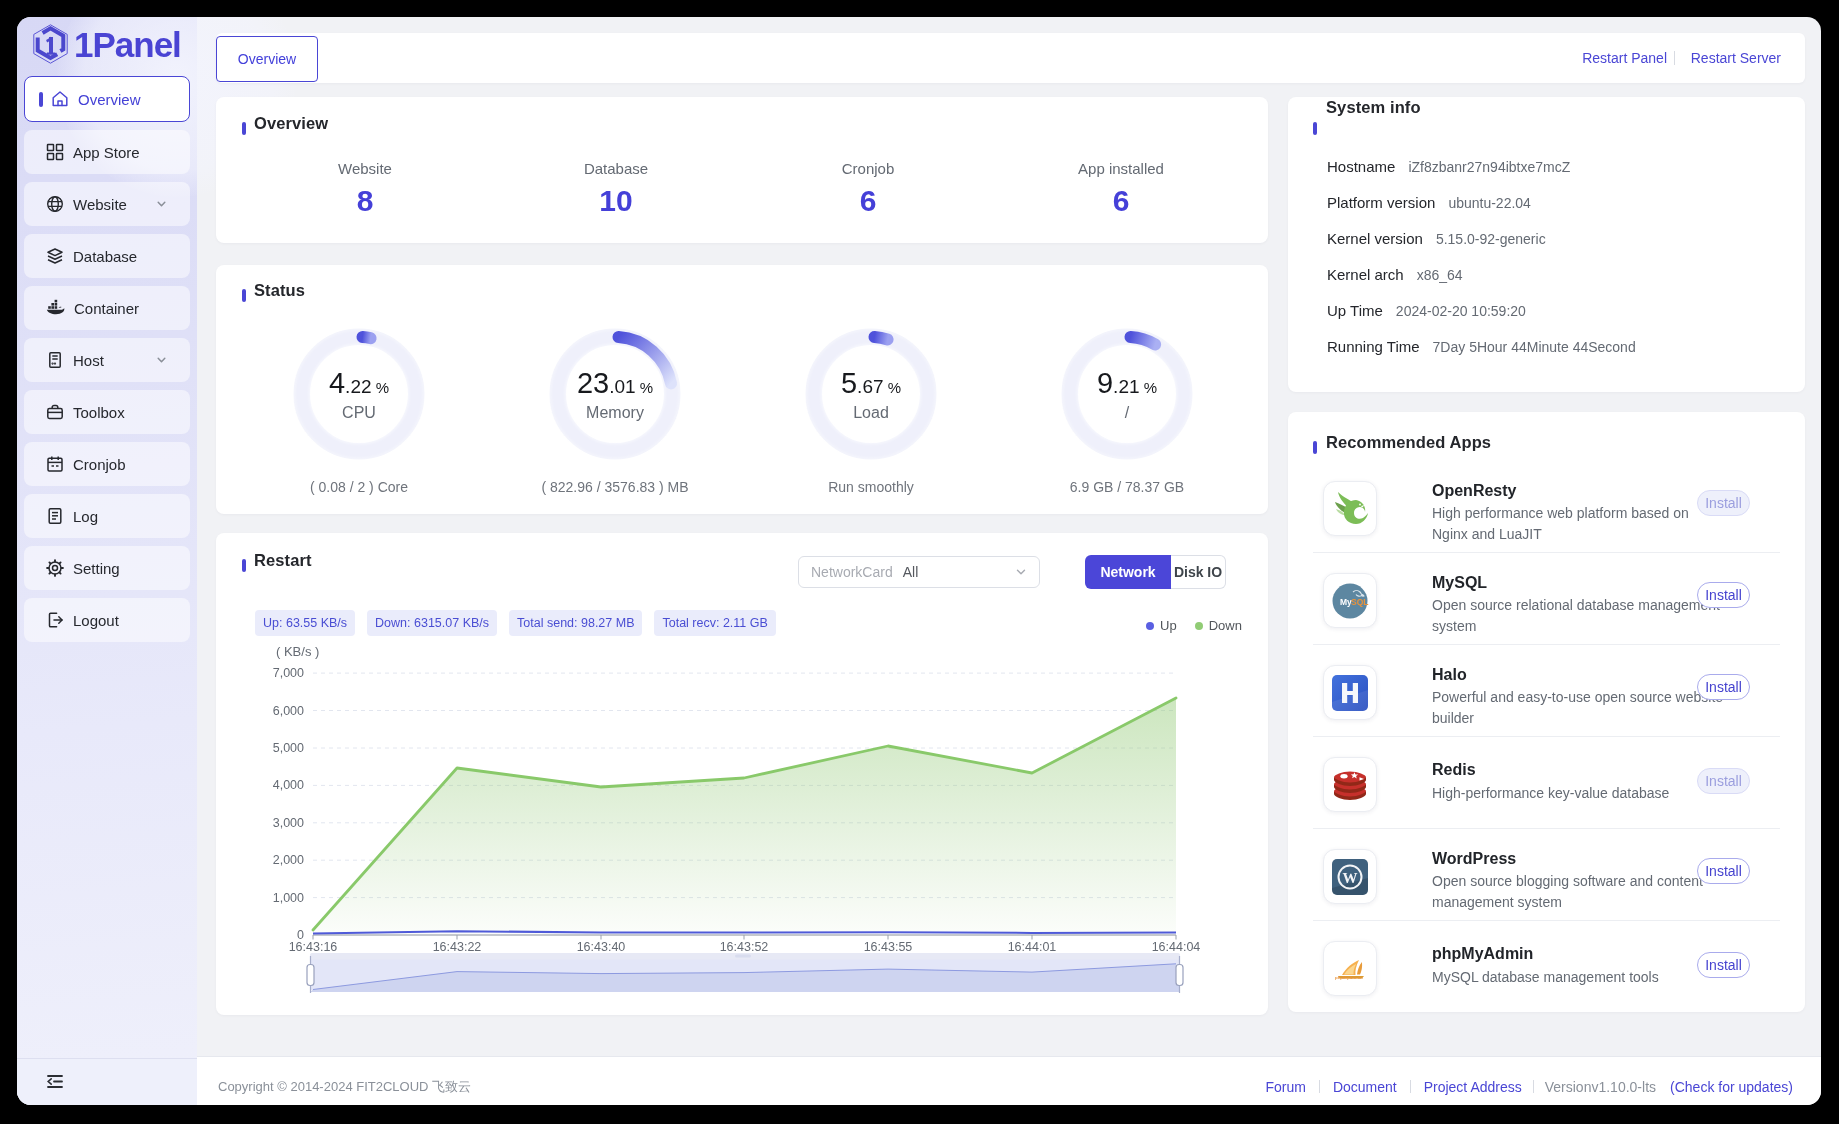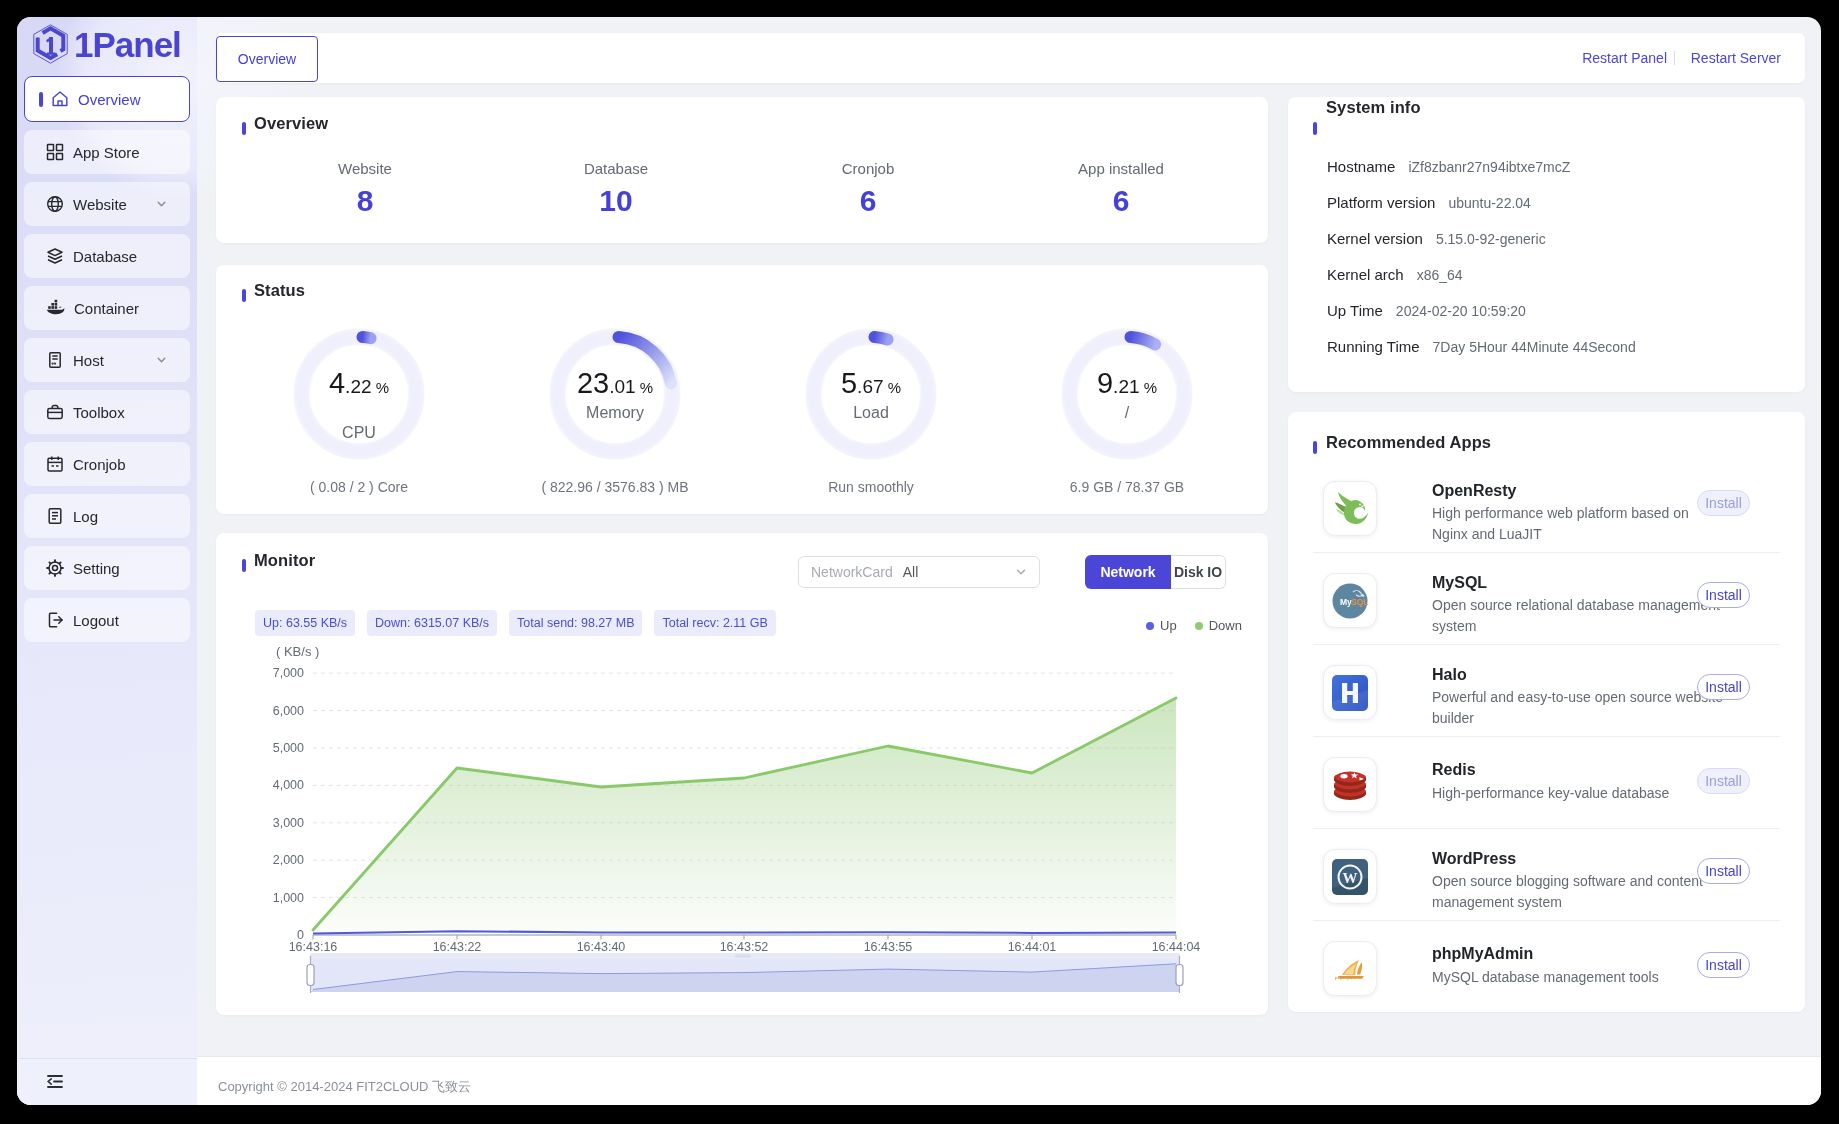--- a/index.html
+++ b/index.html
@@ -209,21 +209,21 @@
       <stop offset="0" stop-color="#4f52db"></stop>
             <stop offset="1" stop-color="#9ba0f0"></stop>
           </linearGradient>
         </defs>
     <circle cx="70" cy="70" r="63" fill="none" stroke="#f4f5fc" stroke-width="5"></circle>
     <circle cx="70" cy="70" r="51" fill="none" stroke="#f6f7fd" stroke-width="4"></circle>
     <circle cx="70" cy="70" r="57" fill="none" stroke="#eff0fb" stroke-width="13" filter="url(#fb0)"></circle>
     <path d="M73.5,13.1 A57,57 0 0 1 81.6,14.2" fill="none" stroke="url(#ga0)" stroke-width="12" stroke-linecap="round"></path>
   </svg>
   <div class="gval" style="left:143px;top:102px;"><span class="b">4</span><span class="d">.22</span><span class="p"> %</span></div>
-  <div class="glabel" style="left:143px;top:139px;font-size:16px;margin-top:20px;">CPU</div>
+  <div class="glabel" style="left:143px;top:139px;font-size:16px;">CPU</div>
   <div class="gsub" style="left:143px;top:214px;">( 0.08 / 2 ) Core</div>
   <svg class="abs" style="left:329px;top:59px" width="140" height="140" viewBox="0 0 140 140">
     <defs>
           <filter id="fb1" x="-15%" y="-15%" width="130%" height="130%">
             <feGaussianBlur stdDeviation="0.9"></feGaussianBlur>
           </filter>
           <linearGradient id="ga1" gradientUnits="userSpaceOnUse" x1="73.5" y1="13.1" x2="126.0" y2="59.4">
       <stop offset="0" stop-color="#4f52db"></stop>
             <stop offset="1" stop-color="#dde2fb"></stop>
           </linearGradient>
@@ -269,21 +269,21 @@
     <circle cx="70" cy="70" r="57" fill="none" stroke="#eff0fb" stroke-width="13" filter="url(#fb3)"></circle>
     <path d="M73.5,13.1 A57,57 0 0 1 98.2,20.5" fill="none" stroke="url(#ga3)" stroke-width="12" stroke-linecap="round"></path>
   </svg>
   <div class="gval" style="left:911px;top:102px;"><span class="b">9</span><span class="d">.21</span><span class="p"> %</span></div>
   <div class="glabel" style="left:911px;top:139px;font-size:16px;">/</div>
   <div class="gsub" style="left:911px;top:214px;">6.9 GB / 78.37 GB</div>
 </div>
 
 <div class="card" style="left:199px;top:516px;width:1052px;height:482px;">
   <div class="cbar" style="left:26px;top:26px;"></div>
-  <div class="ctitle" style="left:38px;top:18px;">Monitor</div>
+  <div class="ctitle" style="left:38px;top:18px;">Restart</div>
 
   <div class="abs" style="left:582px;top:23px;width:242px;height:32px;background:#fff;border:1px solid #dcdfe6;border-radius:6px;display:flex;align-items:center;padding:0 12px;font-size:14px;">
     <span style="color:#a8abb2;">NetworkCard</span>
         <span style="color:#55585e;margin-left:10px;">All</span>
     <svg style="margin-left:auto" width="12" height="12" viewBox="0 0 12 12" fill="none" stroke="#a8abb2" stroke-width="1.4" stroke-linecap="round" stroke-linejoin="round">
           <polyline points="2.5,4.2 6,7.8 9.5,4.2"></polyline>
         </svg>
   </div>
   <div class="abs" style="left:869px;top:22px;width:86px;height:34px;background:#4b46d8;border-radius:6px 0 0 6px;color:#fff;font-size:14px;font-weight:700;display:flex;align-items:center;justify-content:center;">Network</div>
   <div class="abs" style="left:955px;top:22px;width:55px;height:34px;background:#fff;border:1px solid #dcdfe6;border-left:none;border-radius:0 6px 6px 0;color:#3f454b;font-size:14px;font-weight:700;display:flex;align-items:center;justify-content:center;">Disk IO</div>
@@ -460,14 +460,24 @@
         </div>
   <div class="abs" style="left:119px;top:19px;font-size:16px;font-weight:700;color:#212429;">phpMyAdmin</div>
   <div class="abs" style="left:119px;top:41px;font-size:14px;color:#646a73;line-height:21px;">MySQL database management tools</div>
   <div class="abs" style="right:30px;top:26px;width:53px;height:26px;border-radius:13px;background:#fff;border:1px solid #a9abec;color:#4643cf;font-size:14px;display:flex;align-items:center;justify-content:center;">Install</div>
 </div>
 
 </div>
 
 <div class="abs" style="left:180px;top:1039px;width:1624px;height:49px;background:#fff;border-top:1px solid #e6e8ee;"></div>
 <div class="abs" style="left:201px;top:1045px;height:49px;display:flex;align-items:center;font-size:13px;color:#8a9099;">Copyright © 2014-2024 FIT2CLOUD 飞致云</div>
+<div class="abs" style="right:28px;top:1045px;height:49px;display:flex;align-items:center;font-size:14px;">
+  <span style="color:#4a46d5;">Forum</span>
+  <span style="width:1px;height:13px;background:#d8dbe2;margin:0 13px;"></span>
+  <span style="color:#4a46d5;">Document</span>
+  <span style="width:1px;height:13px;background:#d8dbe2;margin:0 13px;"></span>
+  <span style="color:#4a46d5;">Project Address</span>
+  <span style="width:1px;height:13px;background:#d8dbe2;margin:0 11px;"></span>
+  <span style="color:#8a9099;">Versionv1.10.0-lts</span>
+  <span style="color:#4a46d5;margin-left:14px;">(Check for updates)</span>
+</div>
 
 </div>
 
 </body></html>

